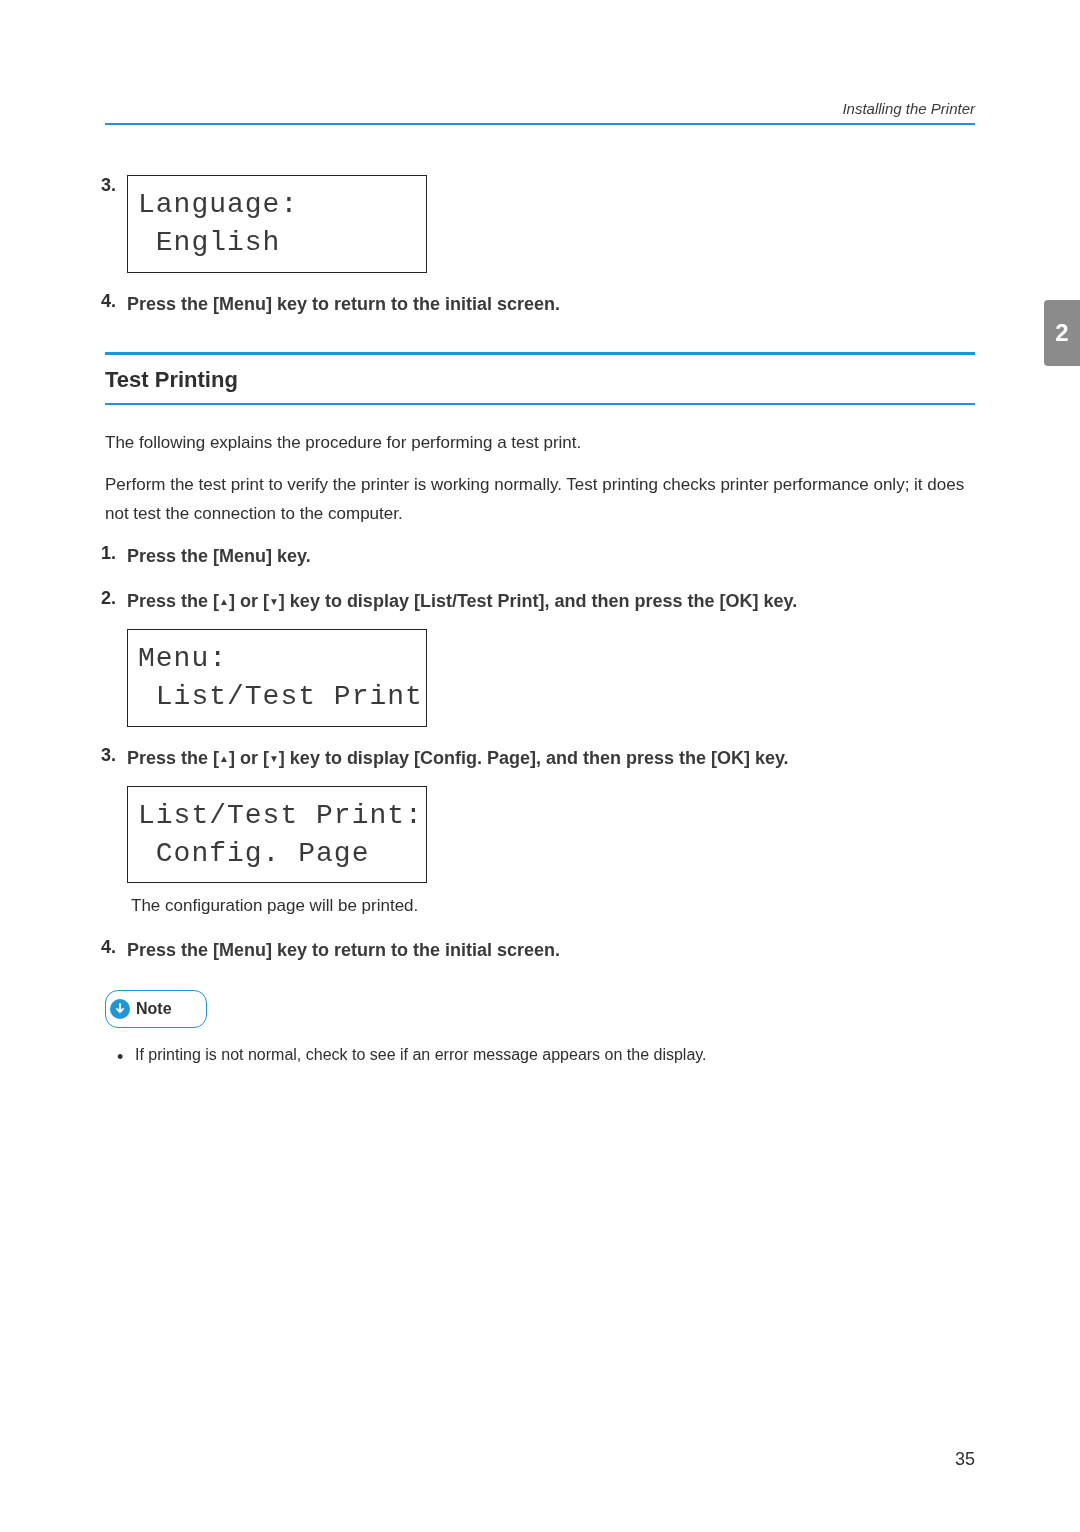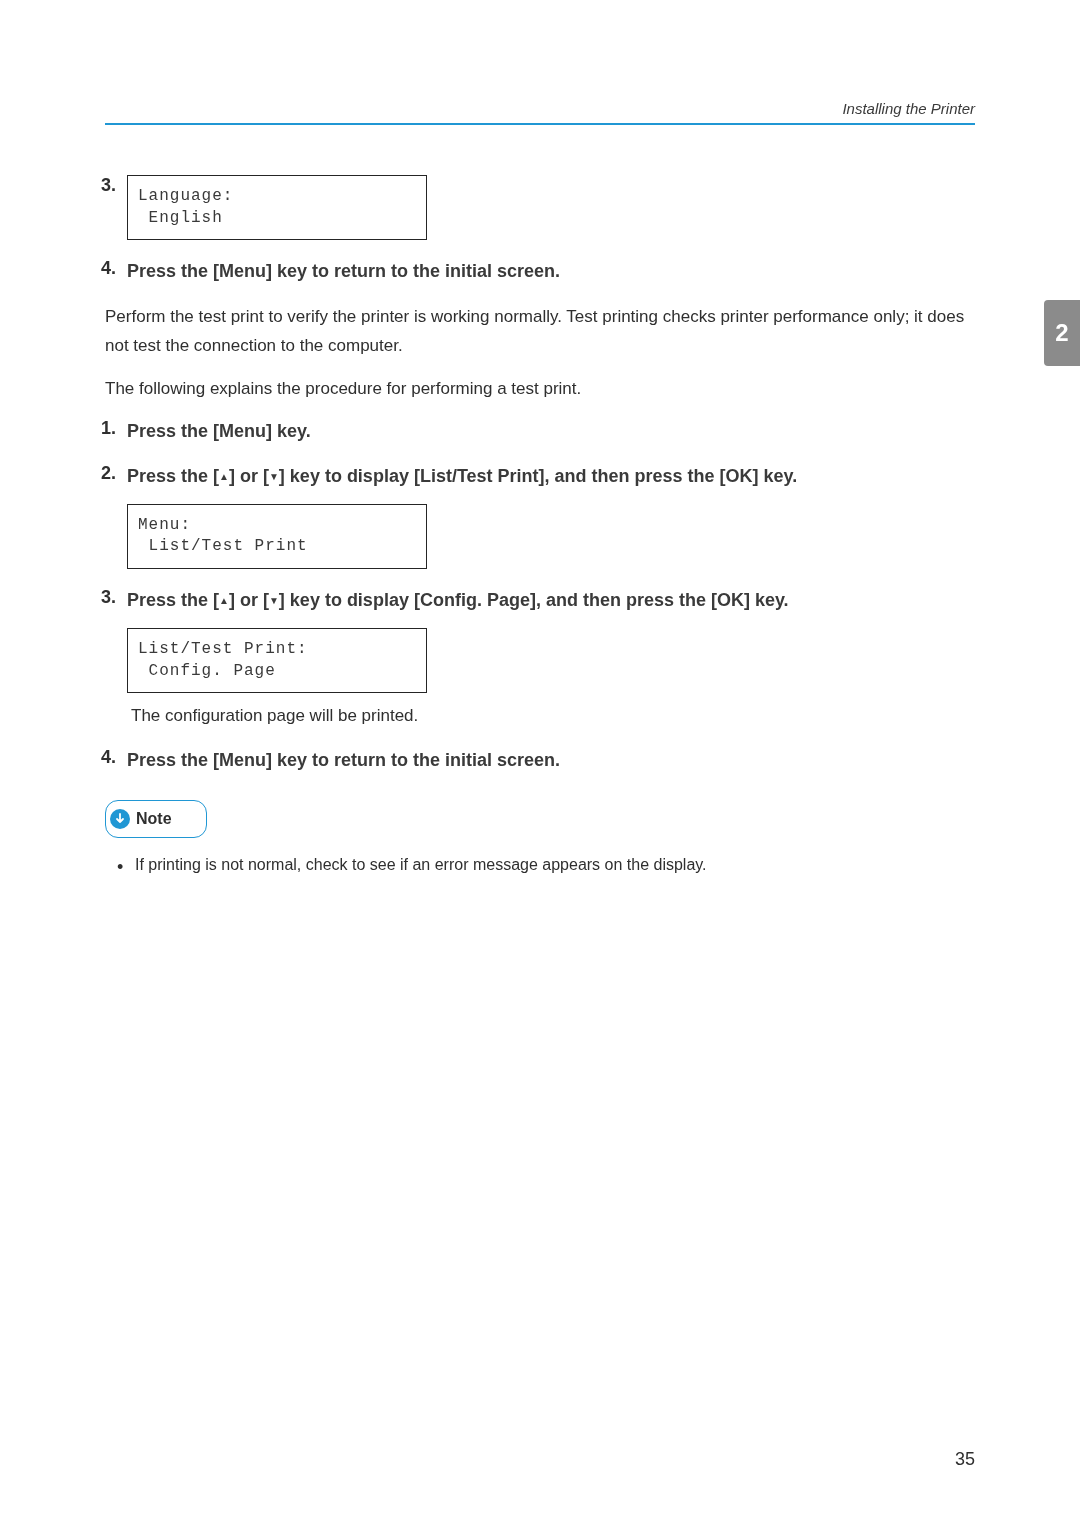--- a/index.html
+++ b/index.html
@@ -60,21 +60,21 @@
     display: inline-block;
     font-size: 10px;
     vertical-align: 2px;
   }
   .lcd {
     border: 1.5px solid #252525;
     width: 300px;
     margin: 14px 0 6px 0;
     padding: 10px 10px 10px 10px;
     font-family: "Courier New", Courier, monospace;
-    font-size: 16px;
+    font-size: 28px;
     line-height: 1.35;
     letter-spacing: 1px;
     color: #3a3a3a;
     white-space: pre;
   }
   .section-title {
     font-weight: 700;
     font-size: 22px;
     color: #2f2f2f;
     border-top: 3px solid #2097d4;
@@ -168,23 +168,24 @@
       <span class="num">3.</span>
       <div class="lcd">Language:
  English</div>
     </li>
     <li>
       <span class="num">4.</span>
       <span class="step-text">Press the [Menu] key to return to the initial screen.</span>
     </li>
   </ol>
 
-
+  <div class="section-title">Test Printing</div>
+
+  <p class="para">The following explains the procedure for performing a test print.</p>
   <p class="para">Perform the test print to verify the printer is working normally. Test printing checks printer performance only; it does not test the connection to the computer.</p>
-  <p class="para">The following explains the procedure for performing a test print.</p>
 
   <ol class="ol">
     <li>
       <span class="num">1.</span>
       <span class="step-text">Press the [Menu] key.</span>
     </li>
     <li>
       <span class="num">2.</span>
       <span class="step-text">
         <span>Press the [</span><span class="tri">▲</span><span>] or [</span><span class="tri">▼</span><span>] key to display [List/Test Print], and then press the [OK] key.</span>

